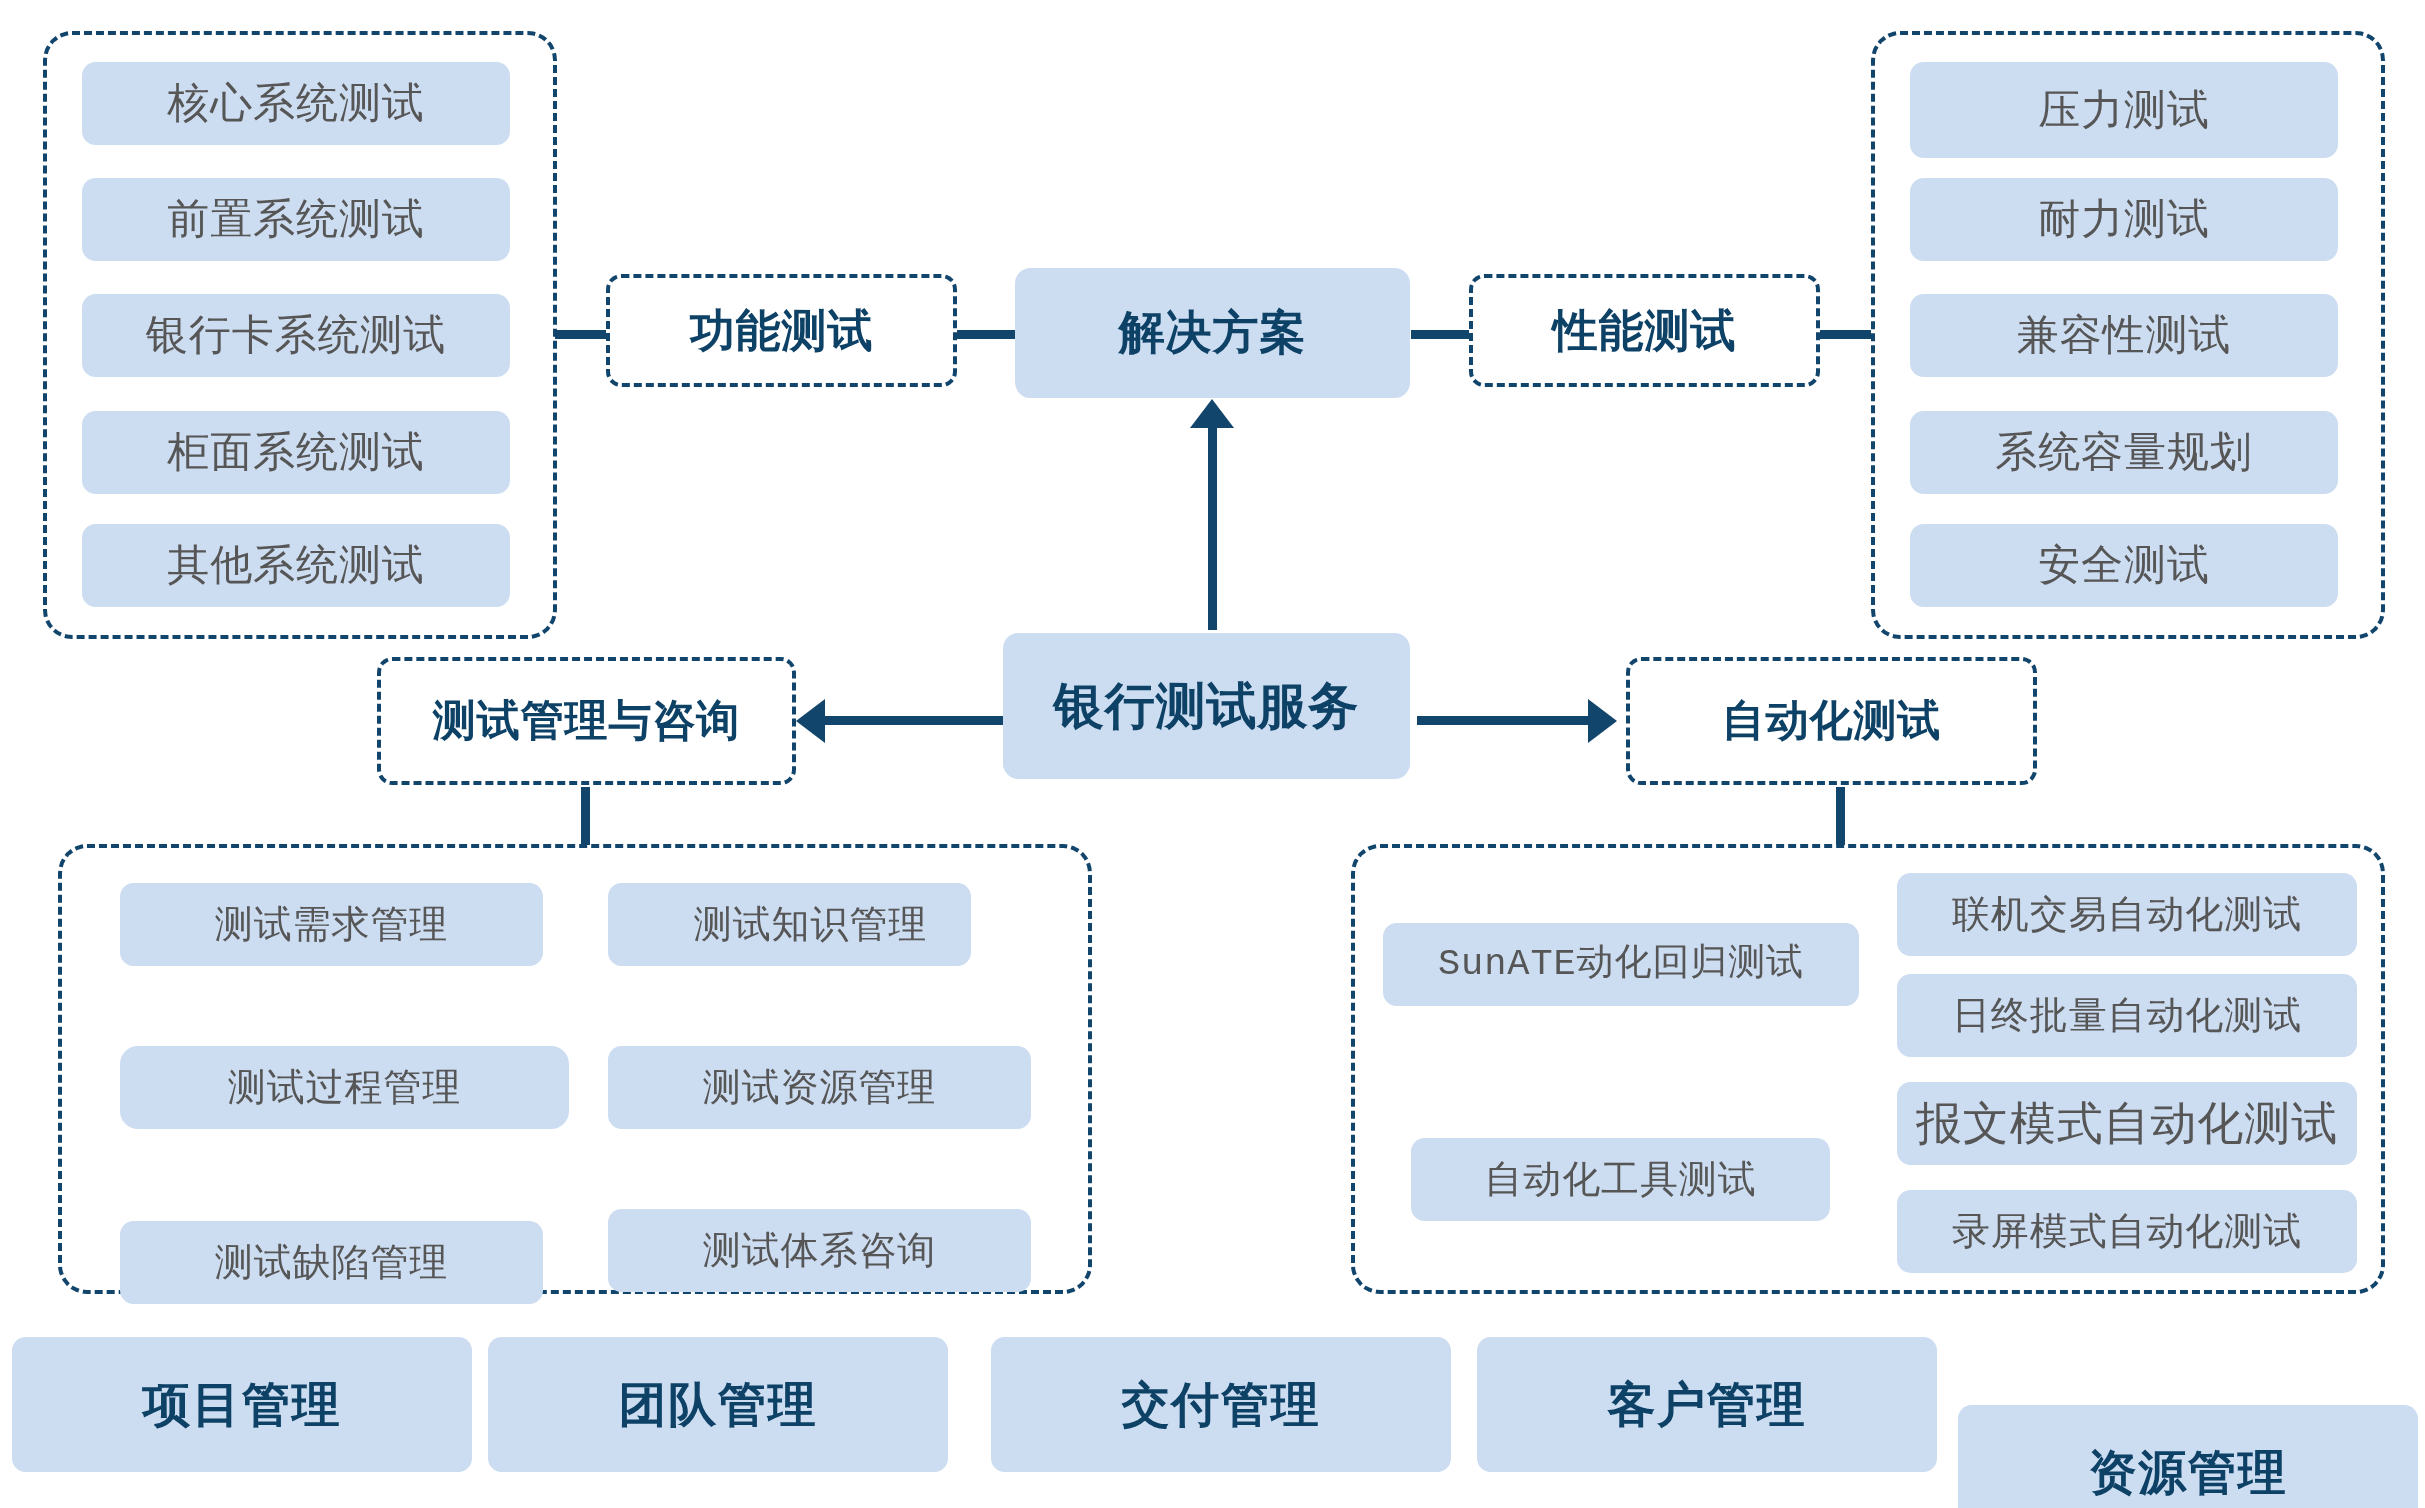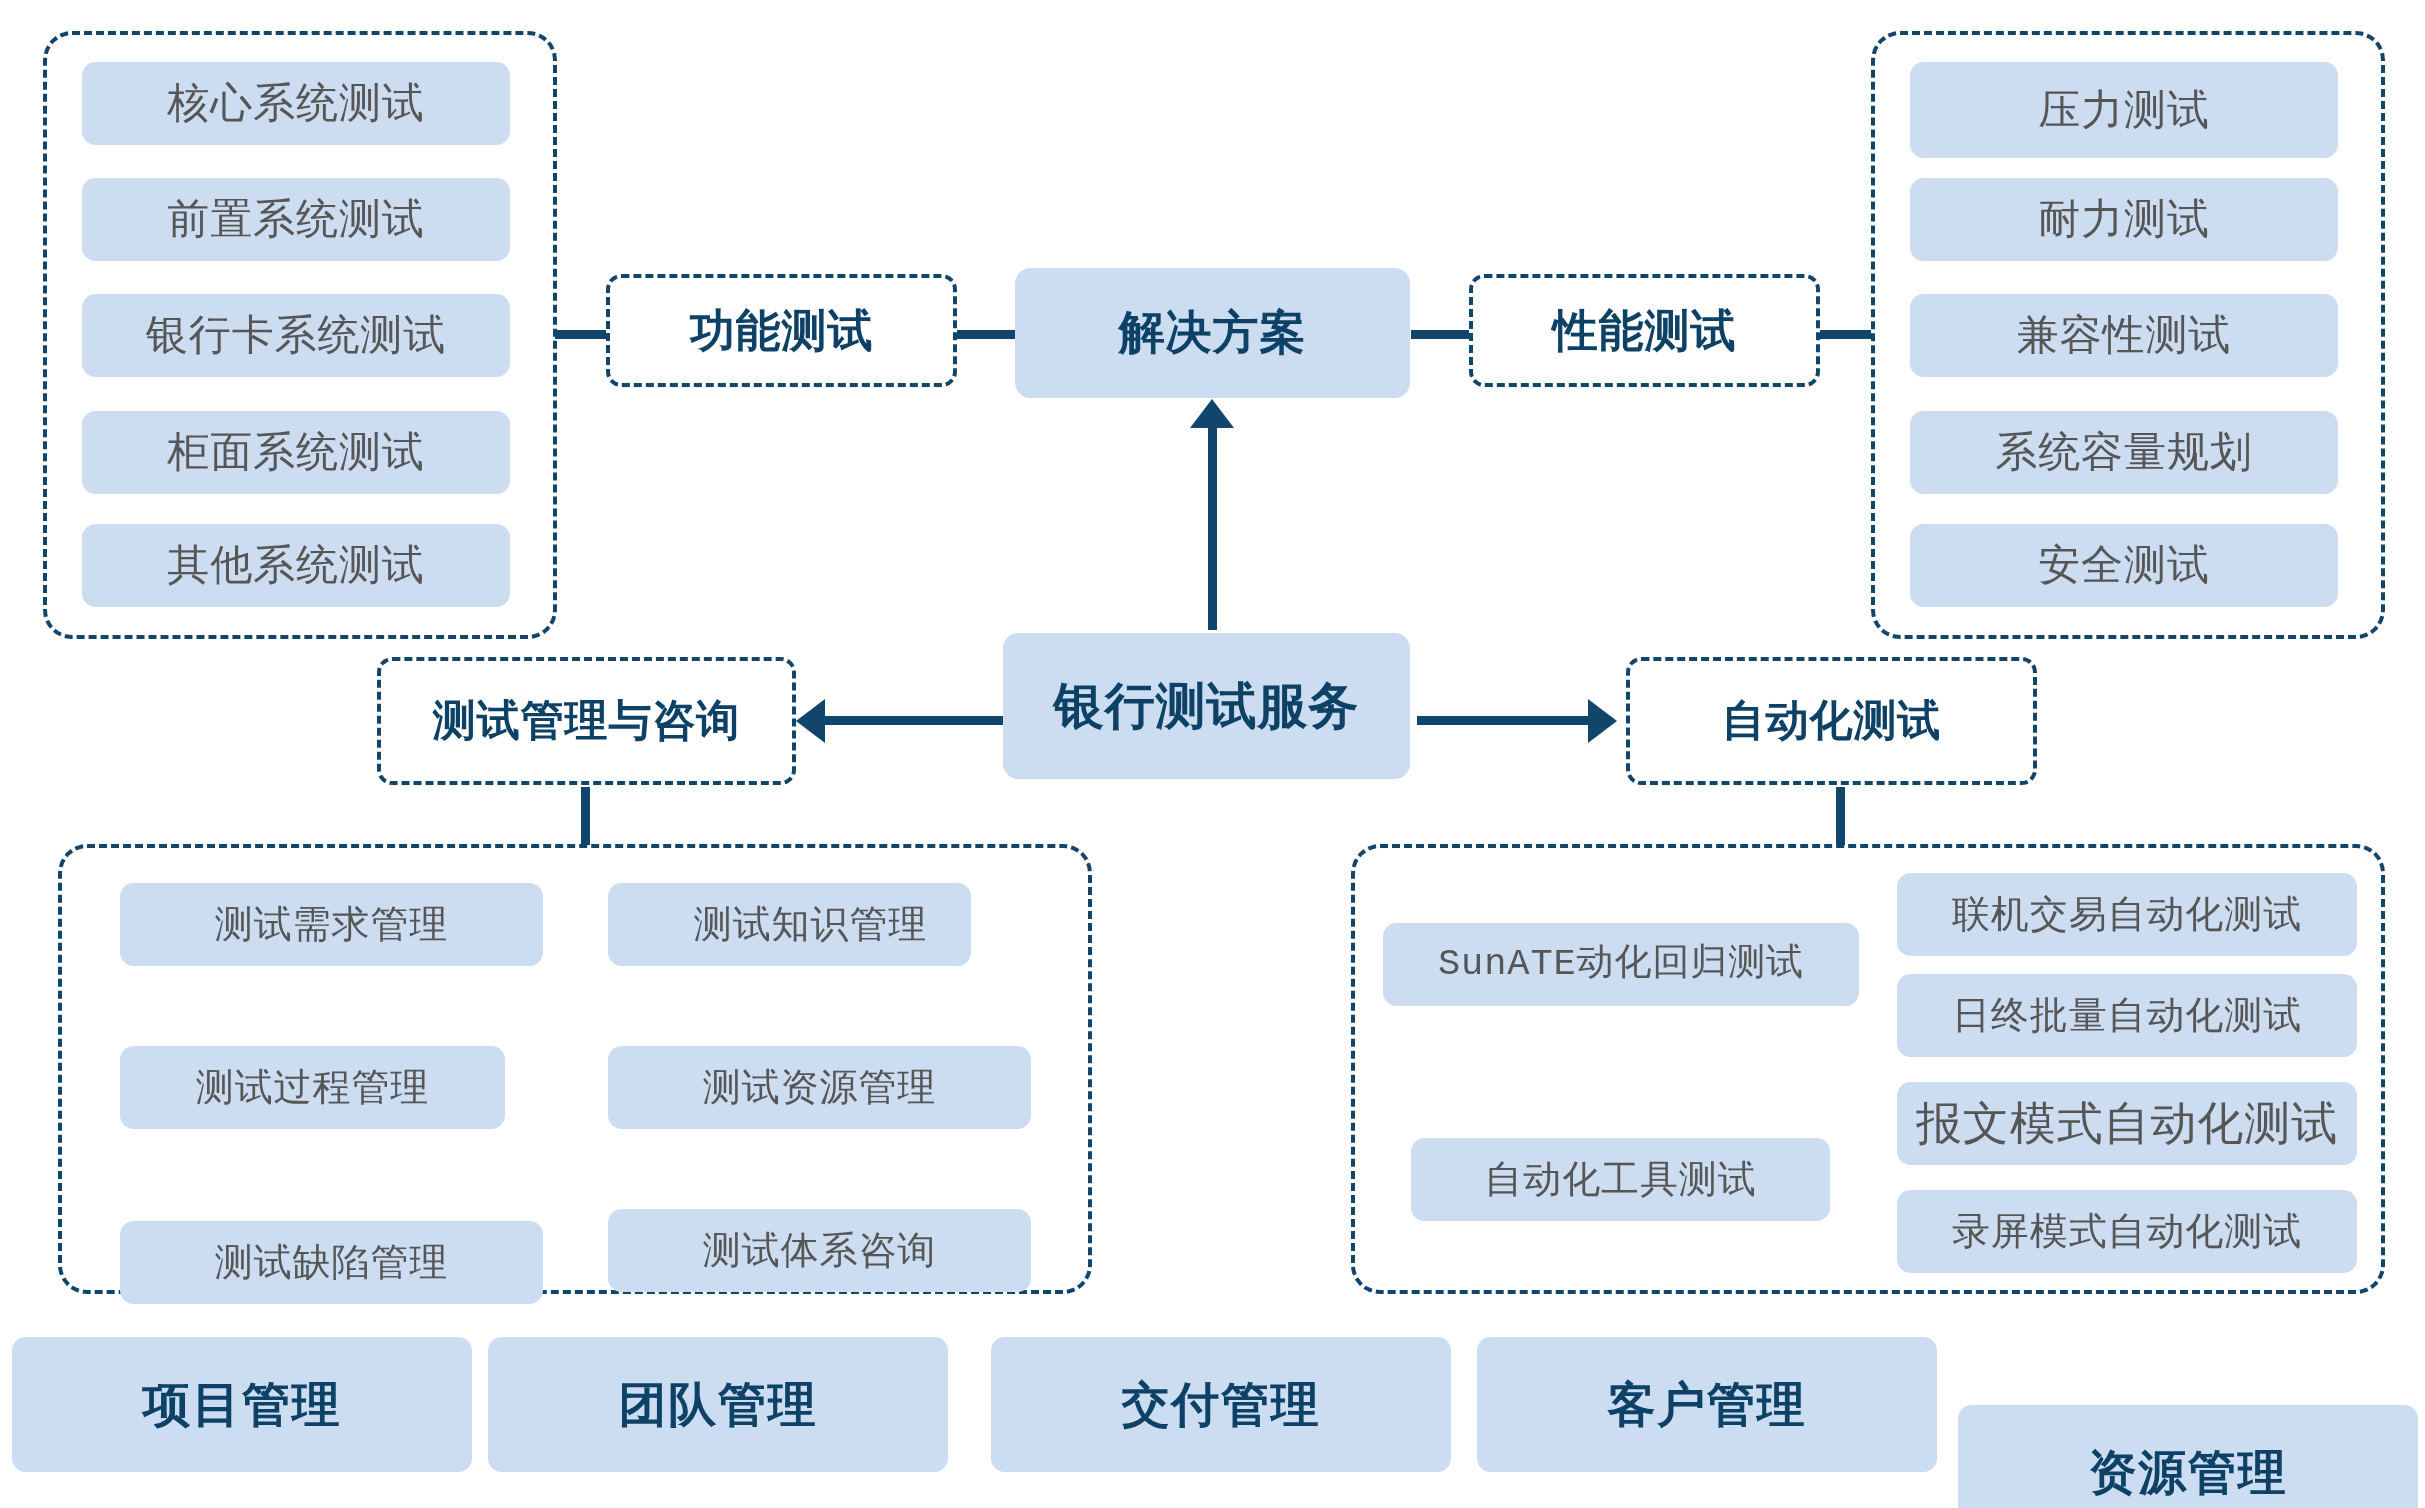--- a/index.html
+++ b/index.html
@@ -212,21 +212,21 @@
   </div>
 
   <div class="conn-v" style="left:581px; top:787px; height:58px;"></div>
   <div class="conn-v" style="left:1836px; top:787px; height:58px;"></div>
 
   <div class="group-box" style="left:58px; top:844px; width:1034px; height:450px;"></div>
 
   <div class="chip small-text" style="left:120px; top:883px; width:423px; height:83px;">
     <span>测试需求管理</span>
   </div>
-  <div class="chip small-text" style="left:120px; top:1046px; width:385px; height:83px;">
+  <div class="chip small-text" style="left:120px; top:1046px; width:449px; height:83px;border-radius:18px;">
     <span>测试过程管理</span>
   </div>
   <div class="chip small-text" style="left:120px; top:1209px; width:423px; height:83px;margin-top:12px;">
     <span>测试缺陷管理</span>
   </div>
 
   <div class="chip small-text" style="left:608px; top:883px; width:363px; height:83px;padding-left:42px;">
     <span>测试知识管理</span>
   </div>
   <div class="chip small-text" style="left:608px; top:1046px; width:423px; height:83px;">

